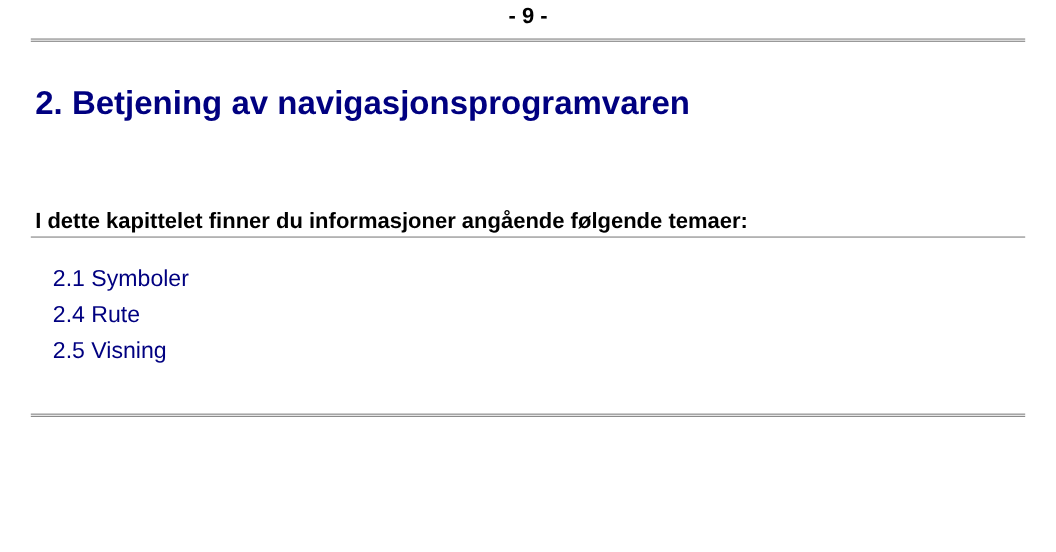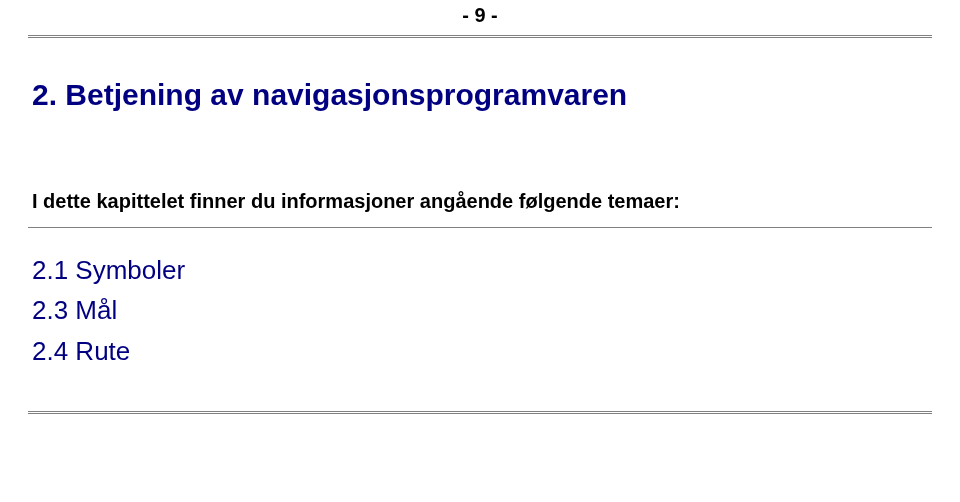--- a/index.html
+++ b/index.html
@@ -33,30 +33,30 @@
   .chapter-heading {
     font-size: 30px;
     font-weight: 700;
     color: #000080;
     margin: 0 0 78px 4px;
   }
   .intro-text {
     font-size: 20px;
     font-weight: 700;
     color: #000000;
-    margin: 0 0 14px 4px;
+    margin: 0 0 2px 4px;
   }
   .hr-thin {
     border: none;
     border-top: 1px solid #808080;
     margin: 0 0 22px 0;
   }
   .toc-list {
-    margin: 0 0 40px 4px;
-    font-size: 26px;
+    margin: 0 0 40px 20px;
+    font-size: 21px;
     line-height: 1.55;
     color: #000080;
   }
   .toc-item {
     display: block;
     text-decoration: none;
     color: #000080;
   }
   .hr-double-bottom {
     border: none;
@@ -74,19 +74,19 @@
   <hr class="hr-double">
 
   <h1 class="chapter-heading">2. Betjening av navigasjonsprogramvaren</h1>
 
   <p class="intro-text">I dette kapittelet finner du informasjoner angående følgende temaer:</p>
 
   <hr class="hr-thin">
 
   <nav class="toc-list">
     <a class="toc-item">2.1 Symboler</a>
-    <a class="toc-item">2.3 Mål</a>
     <a class="toc-item">2.4 Rute</a>
+    <a class="toc-item">2.5 Visning</a>
   </nav>
 
   <hr class="hr-double-bottom">
 
 </div>
 
 </body></html>

